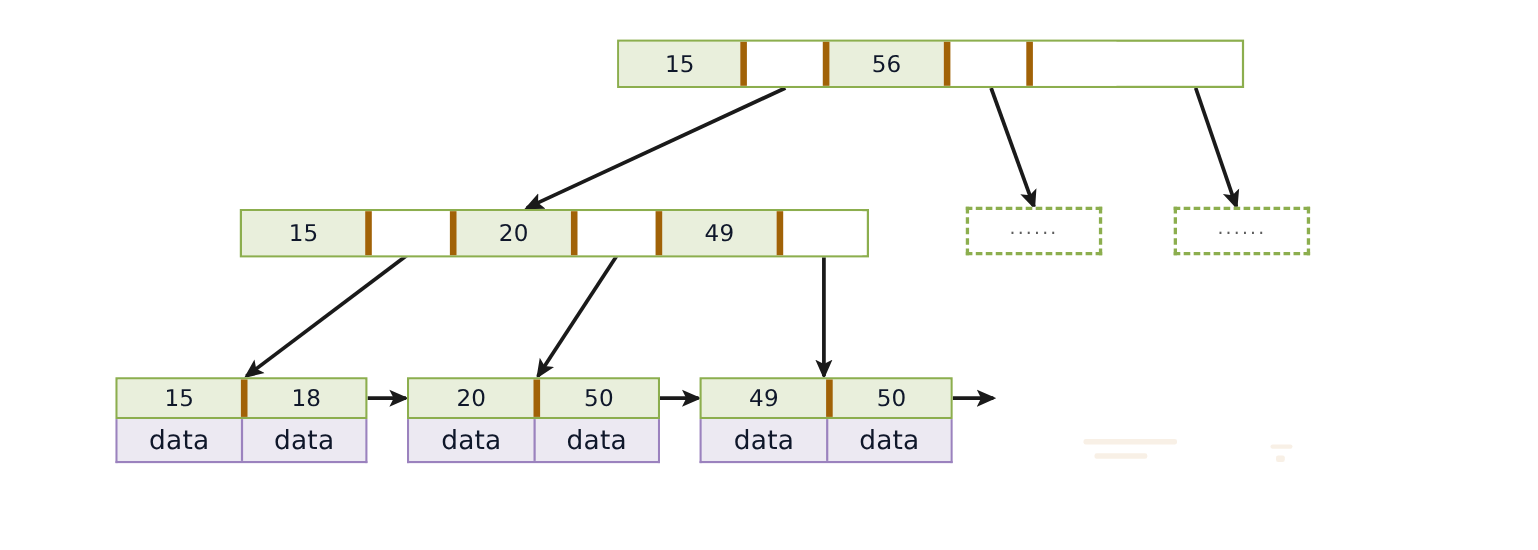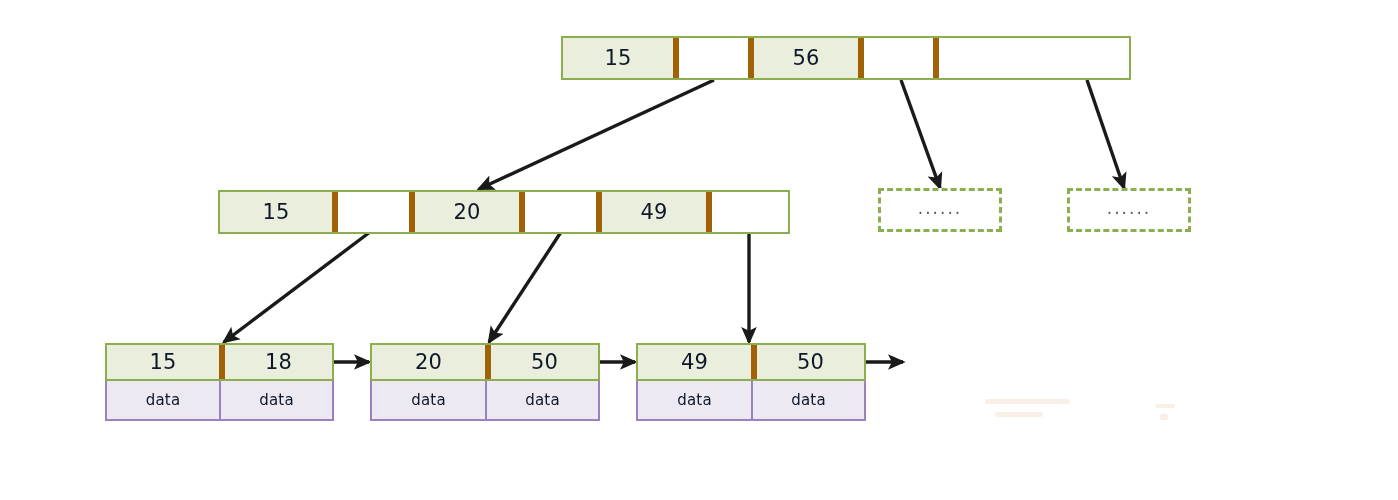--- a/index.html
+++ b/index.html
@@ -81,21 +81,21 @@
   }
   .leaf-data {
     display: flex;
     box-sizing: border-box;
     border: 2px solid #9b82be;
     border-top: none;
     background: #ece9f2;
   }
   .leaf-data .cell {
     background: #ece9f2;
-    font-size: 15px;
+    font-size: 24px;
   }
   .leaf-data .cell + .cell {
     border-left: 2px solid #9b82be;
   }
   
   .dashed-box {
     position: absolute;
     z-index: 3;
     box-sizing: border-box;
     border: 3px dashed #8cae4e;

